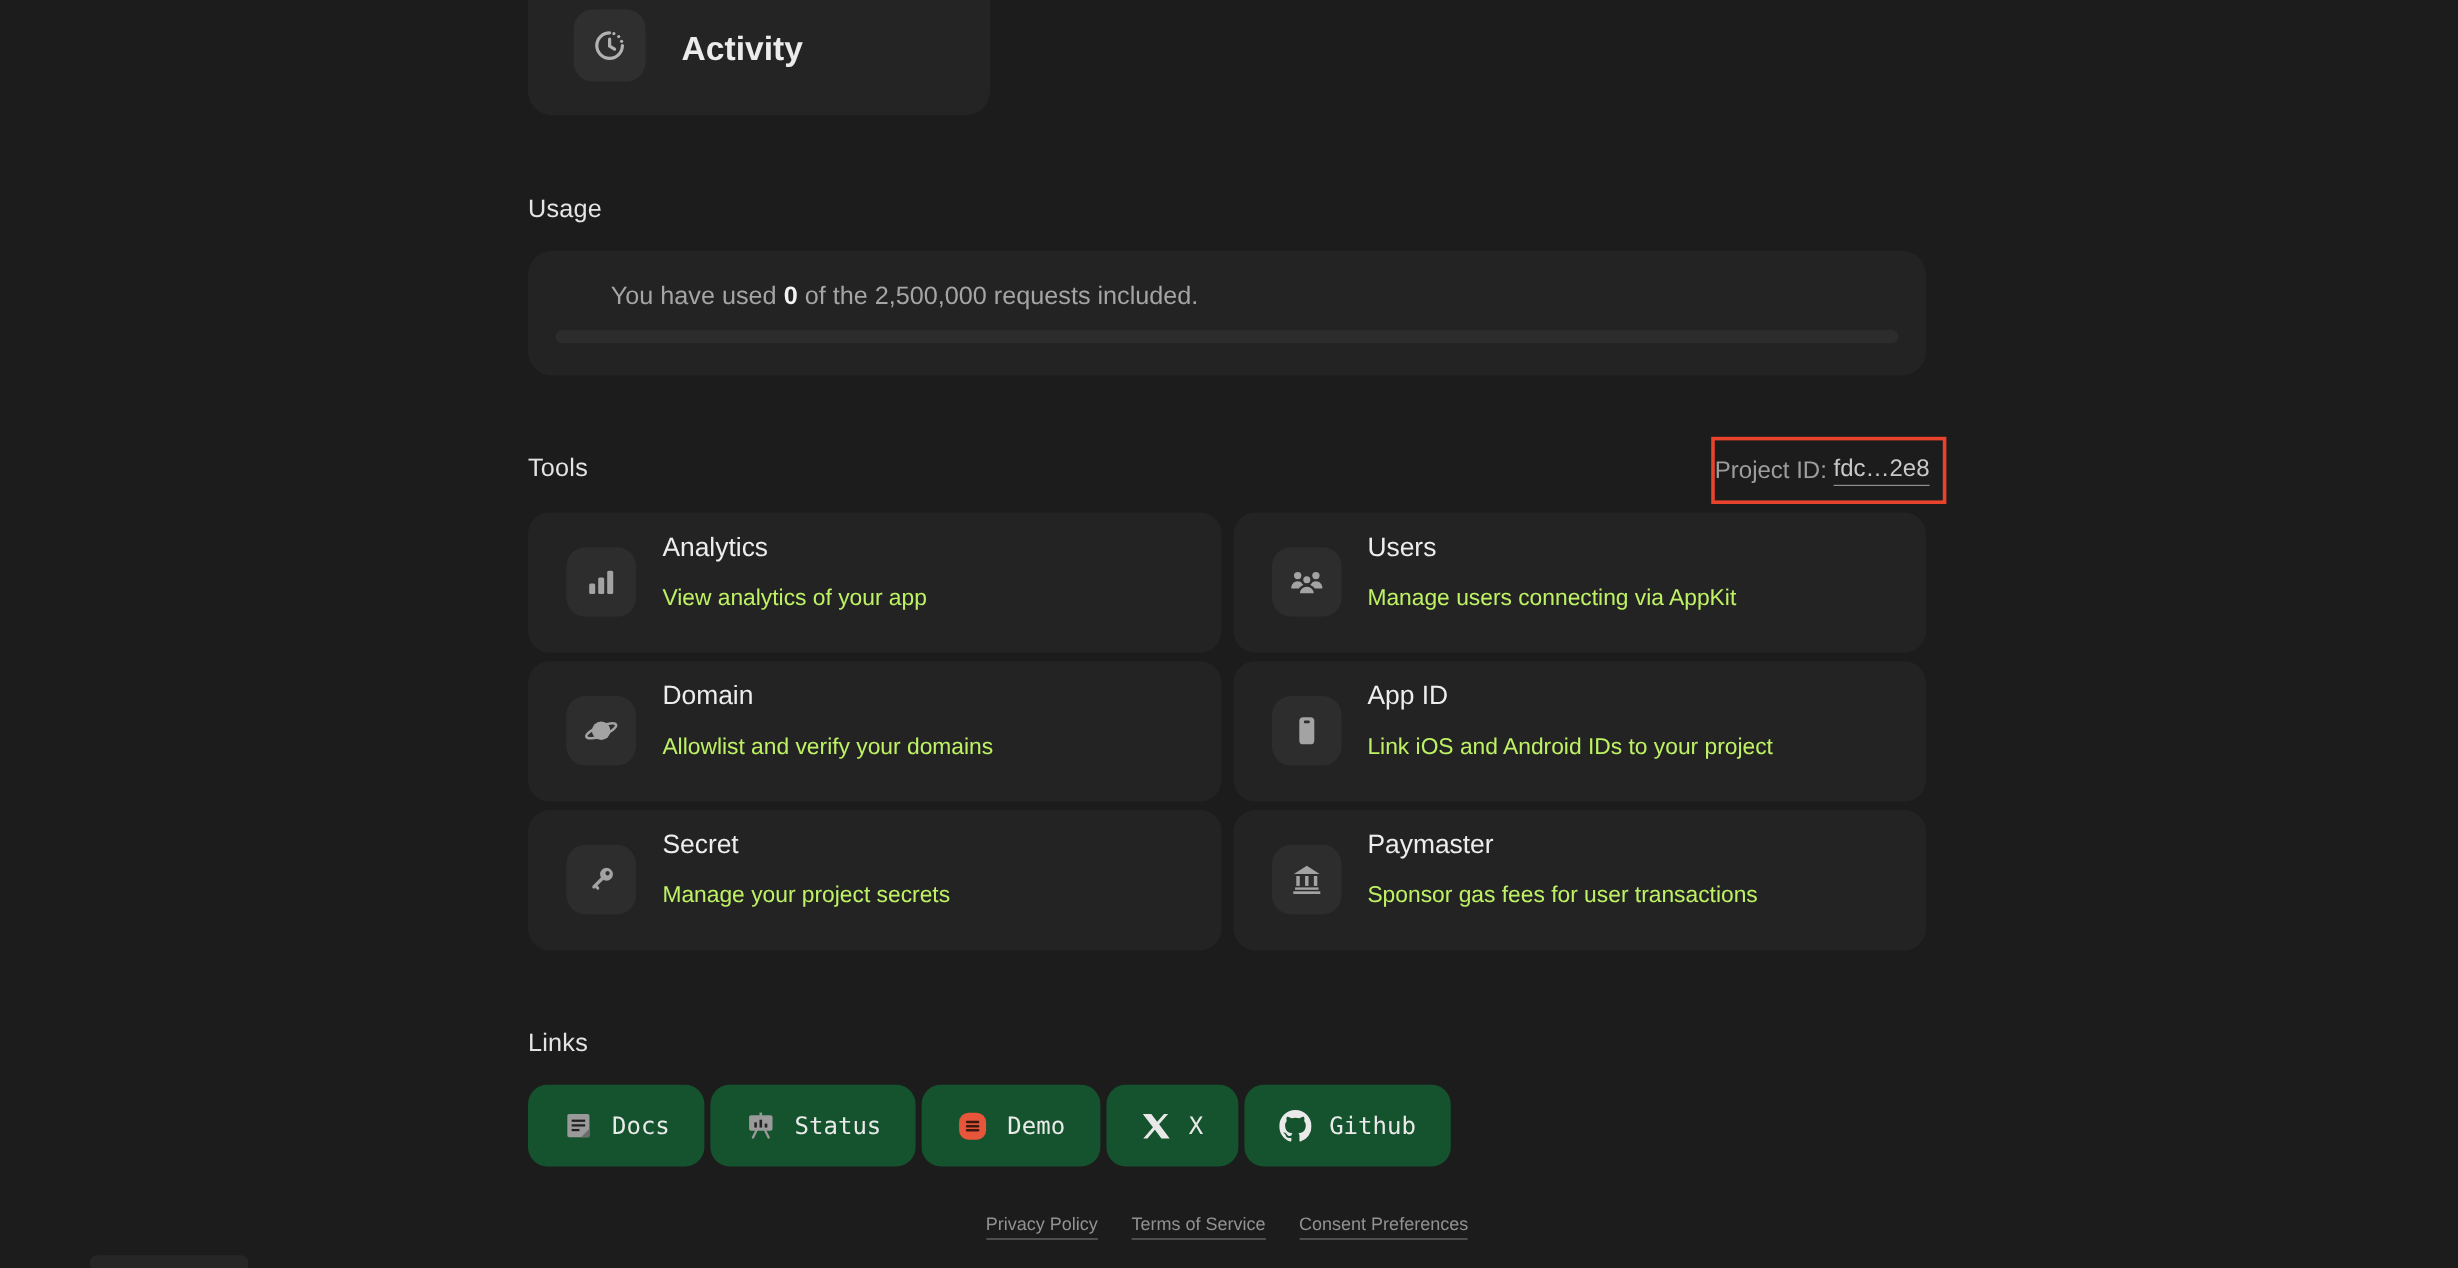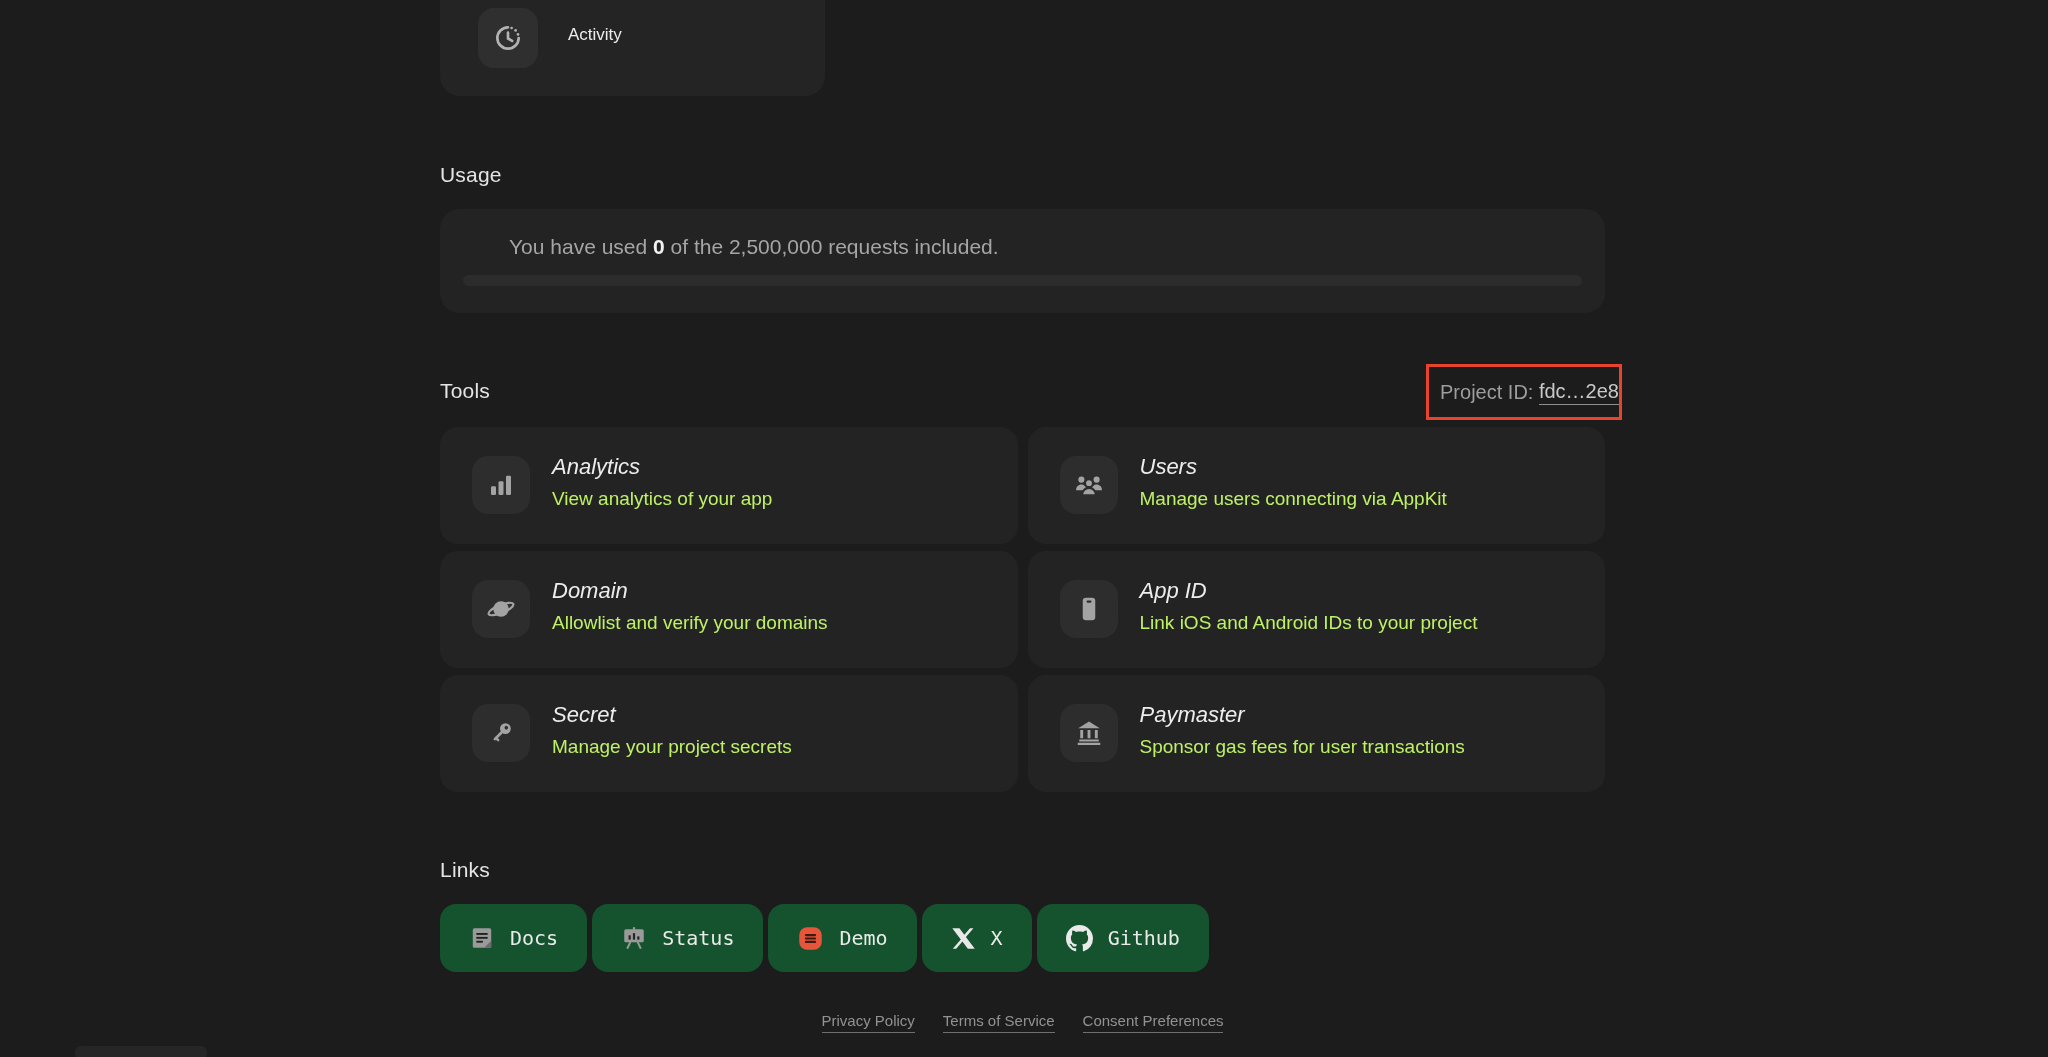--- a/index.html
+++ b/index.html
@@ -14,60 +14,60 @@
   .activity-card{
     left:440px;top:-62px;width:385px;height:158px;
     background:#242424;border-radius:20px;
   }
   .activity-card .tile{
     position:absolute;left:38px;top:70px;width:60px;height:60px;
     background:#2f2f2f;border-radius:16px;
     display:flex;align-items:center;justify-content:center;color:#b2b2b2;
   }
   .activity-card .label{
-    position:absolute;left:128px;top:87px;font-size:17px;color:#ececec;
+    position:absolute;left:128px;top:87px;font-size:28px;color:#ececec;font-weight:bold;
   }
   
   .section-heading{font-size:21px;color:#e4e4e4;letter-spacing:.2px;}
   
   .usage-card{
     left:440px;top:209px;width:1165px;height:104px;
     background:#232323;border-radius:20px;
   }
   .usage-text{position:absolute;left:32px;top:26px;font-size:21px;color:#a5a5a5;margin-left:37px;}
   .usage-text .num{color:#f3f3f3;font-weight:bold;}
   .progress-track{
     position:absolute;left:23px;right:23px;top:66px;height:11px;
     background:#2c2c2c;border-radius:7px;overflow:hidden;
   }
   .progress-fill{height:100%;background:#4d4d4d;border-radius:7px;width:0;}
   
   .project-id-box{
     left:1426px;top:364px;width:196px;height:56px;box-sizing:border-box;
     border:3px solid #e8432c;
-    display:flex;align-items:center;justify-content:flex-end;
+    display:flex;align-items:center;justify-content:flex-start;
     font-size:20px;color:#9d9d9d;white-space:pre;
   }
   .project-id-box .pid-value{
     color:#c8c8c8;border-bottom:1.5px solid #8f8f8f;padding-bottom:1px;
   }
   
   .tools-grid{
     left:440px;top:427px;width:1165px;
     display:grid;grid-template-columns:1fr 1fr;gap:7px 10px;
   }
   .tool-card{
     position:relative;height:117px;background:#232323;border-radius:18px;cursor:pointer;
   }
   .tool-card .tile{
     position:absolute;left:32px;top:29px;width:58px;height:58px;
     background:#2d2d2e;border-radius:16px;
     display:flex;align-items:center;justify-content:center;color:#a3a3a3;
   }
-  .tool-title{position:absolute;left:112px;top:27px;font-size:22px;color:#ededed;font-style:italic;}
+  .tool-title{position:absolute;left:112px;top:16px;font-size:22px;color:#ededed;}
   .tool-desc{position:absolute;left:112px;top:61px;font-size:19px;color:#bef264;}
   
   .links-row{left:440px;top:904px;display:flex;gap:5px;}
   .link-btn{
     height:68px;border-radius:16px;background:#14532d;border:none;cursor:pointer;
     display:inline-flex;align-items:center;gap:15px;padding:0 29px;
     font-family:"DejaVu Sans Mono", monospace;font-size:20px;color:#eaeaea;
   }
   .link-btn .ic{display:flex;align-items:center;justify-content:center;}
   

